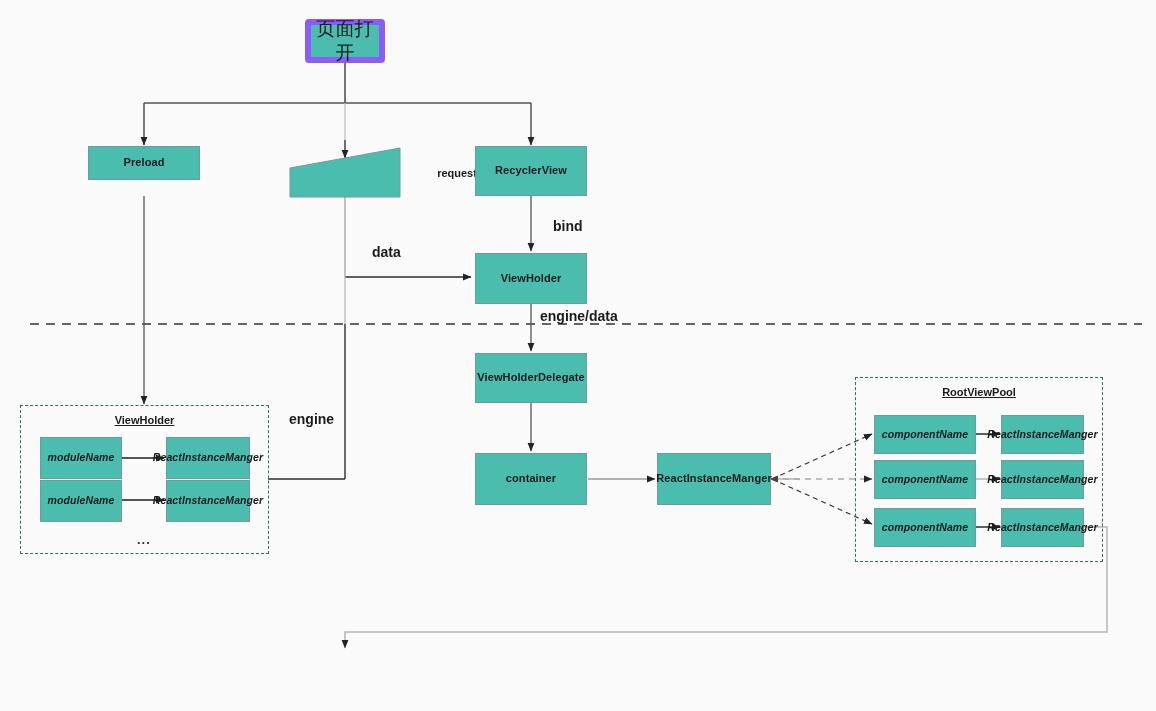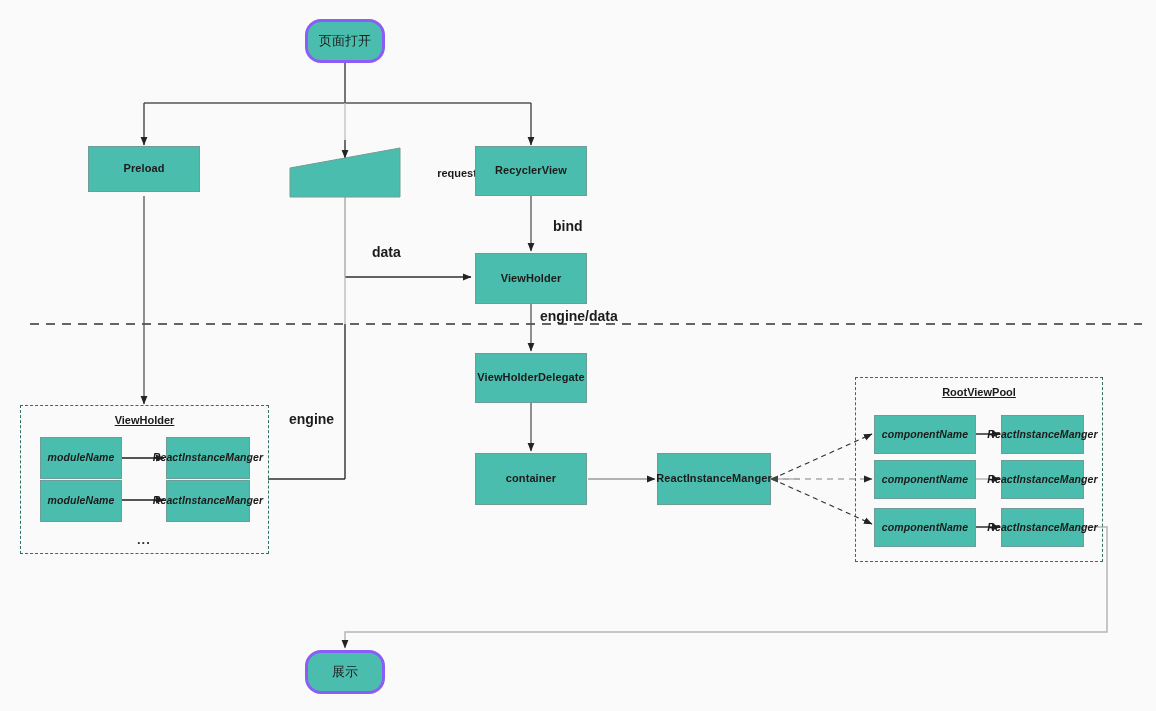--- a/index.html
+++ b/index.html
@@ -35,24 +35,24 @@
     font-weight: bold;
     display: flex;
     align-items: center;
     justify-content: center;
     text-align: center;
     line-height: 1.25;
     letter-spacing: 0.1px;
     padding: 0 3px;
   }
   .node.terminal {
-    border-radius: 16px;
+    border-radius: 4px;
     font-weight: normal;
-    font-size: 13px;
-    border: 3px solid #8b5cf6;
+    font-size: 19px;
+    border: 6px solid #8b5cf6;
   }
   .node.small {
     font-size: 10.5px;
     font-style: italic;
   }
   .pool {
     position: absolute;
     box-sizing: border-box;
     border: 1.5px dashed #2f6f68;
     background: transparent;
@@ -148,21 +148,21 @@
     <line x1="976" y1="479" x2="1000" y2="479" stroke="#b0b0b0" stroke-width="1.4" marker-end="url(#arw)"></line>
     <line x1="976" y1="527" x2="1000" y2="527" stroke="#1c1c1c" stroke-width="1.4" marker-end="url(#arw)"></line>
 
     <polyline points="1084,527 1107,527 1107,632 345,632 345,648" fill="none" stroke="#b5b5b5" stroke-width="1.5" marker-end="url(#arw)"></polyline>
   </svg>
 
   <div class="node terminal" style="left:305px; top:19px; width:80px; height:44px;">
     <span>页面打开</span>
   </div>
 
-  <div class="node" style="left:88px; top:146px; width:112px; height:46px;">
+  <div class="node" style="left:88px; top:146px; width:112px; height:34px;">
     <span>Preload</span>
   </div>
 
   <div class="shape-wrap" style="left:289px; top:146px; width:112px; height:52px;">
     <svg width="112" height="52" viewBox="0 0 112 52">
       <polygon points="1,22 111,2 111,51 1,51" fill="#4bbdae" stroke="#6f9d96" stroke-width="1"></polygon>
     </svg>
     <span class="lbl" style="top:21px;">request</span>
   </div>
 
@@ -179,23 +179,20 @@
   </div>
 
   <div class="node" style="left:475px; top:353px; width:112px; height:50px;">
     <span>ViewHolderDelegate</span>
   </div>
 
   <div class="node" style="left:657px; top:453px; width:114px; height:52px;">
     <span>ReactInstanceManger</span>
   </div>
 
-  <div class="node terminal" style="left:305px; top:650px; width:80px; height:44px;">
-    <span>展示</span>
-  </div>
 
   <div class="edge-label" style="left:553px; top:218px;">bind</div>
   <div class="edge-label" style="left:372px; top:244px;">data</div>
   <div class="edge-label" style="left:540px; top:308px;">engine/data</div>
   <div class="edge-label" style="left:289px; top:411px;">engine</div>
 
   <div class="pool" style="left:20px; top:405px; width:249px; height:149px;">
     <div class="pool-title">ViewHolder</div>
   </div>
   <div class="node small" style="left:40px; top:437px; width:82px; height:42px;">

